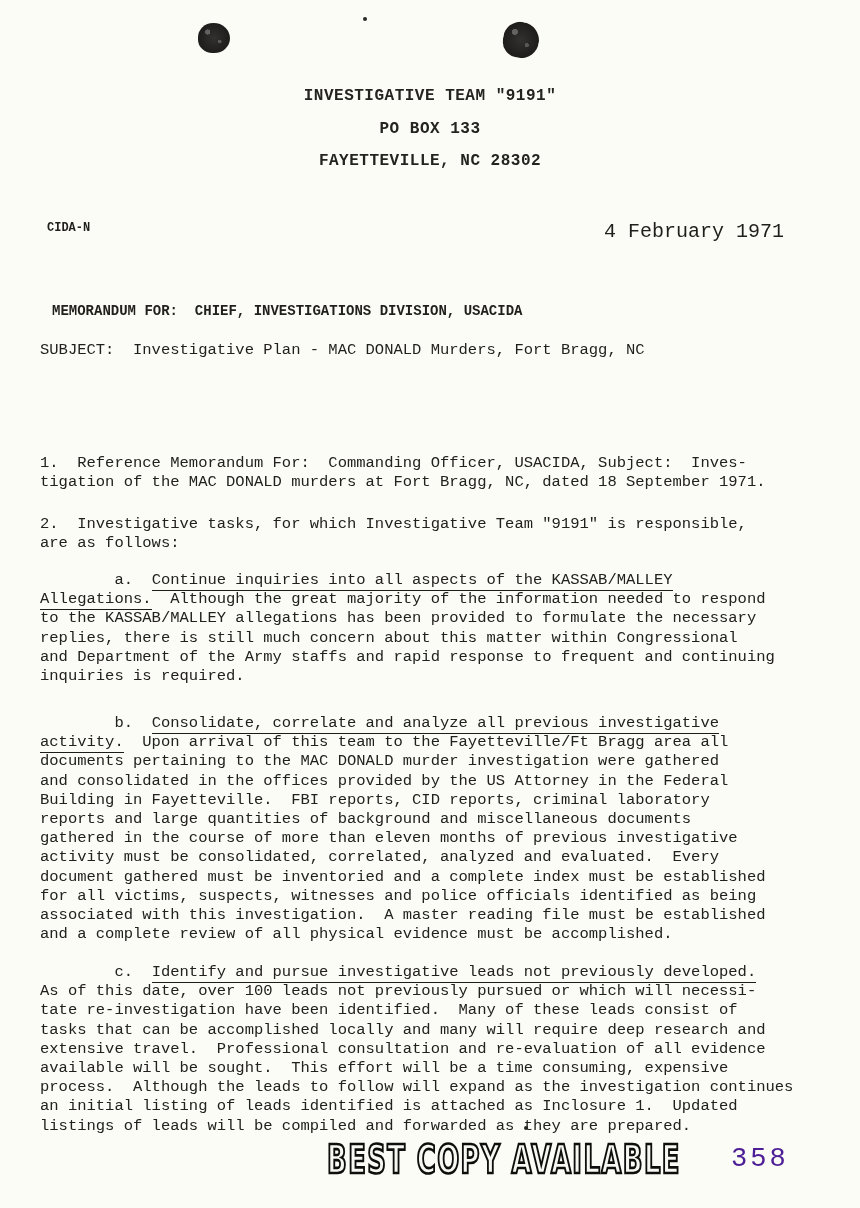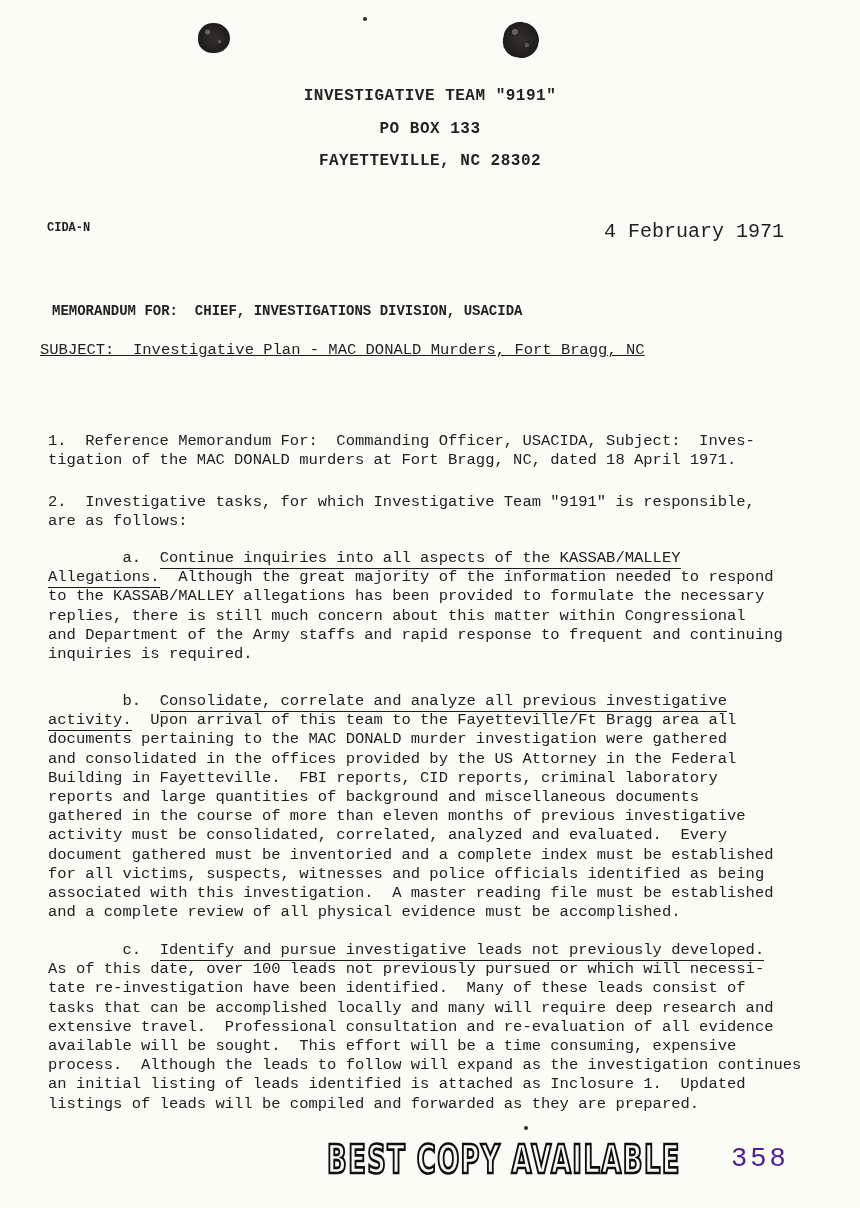--- a/index.html
+++ b/index.html
@@ -32,23 +32,23 @@
     position:absolute; top:80px; left:0; width:860px;
     text-align:center; font-size:16px; line-height:32.5px;
     letter-spacing:0.5px; font-weight:bold; color:#242320;
   }
   .letterhead div { white-space:pre; }
 
   .office-symbol { position:absolute; left:47px; top:221px; font-size:12px; font-weight:bold; }
   .date-line     { position:absolute; left:604px; top:220px; font-size:20px; }
 
   .memo-for { position:absolute; left:52px; top:303px; font-size:14px; white-space:pre; font-weight:bold; }
-  .subject  { position:absolute; left:40px; top:341px; font-size:15.5px; white-space:pre;text-decoration:underline; }
+  .subject  { position:absolute; left:40px; top:341px; font-size:15.5px; white-space:pre; }
 
-  .doc-para { position:absolute; left:48px; width:800px; }
+  .doc-para { position:absolute; left:40px; width:800px;margin-top:22px; }
   .doc-line { white-space:pre; font-size:15.5px; line-height:19.2px; color:#22211e; }
   .doc-line .ul { border-bottom:1.6px solid #1d1c19; padding-bottom:0.5px; }
 
   .p1 { top:432px; }
   .p2 { top:493px; }
   .pa { top:549px; }
   .pb { top:692px;font-family:Liberation Mono, monospace; }
   .pc { top:941px; }
 
   .stamp {
@@ -84,21 +84,21 @@
   </div>
 
   <div class="office-symbol typed">CIDA-N</div>
   <div class="date-line typed">4 February 1971</div>
 
   <div class="memo-for typed">MEMORANDUM FOR:  CHIEF, INVESTIGATIONS DIVISION, USACIDA</div>
   <div class="subject typed">SUBJECT:  Investigative Plan - MAC DONALD Murders, Fort Bragg, NC</div>
 
   <div class="doc-para p1 typed">
       <div class="doc-line">1.  Reference Memorandum For:  Commanding Officer, USACIDA, Subject:  Inves-</div>
-      <div class="doc-line">tigation of the MAC DONALD murders at Fort Bragg, NC, dated 18 April 1971.</div>
+      <div class="doc-line">tigation of the MAC DONALD murders at Fort Bragg, NC, dated 18 September 1971.</div>
     </div>
   <div class="doc-para p2 typed">
       <div class="doc-line">2.  Investigative tasks, for which Investigative Team "9191" is responsible,</div>
       <div class="doc-line">are as follows:</div>
     </div>
   <div class="doc-para pa typed">
       <div class="doc-line"><span>        a.  </span><span class="ul">Continue inquiries into all aspects of the KASSAB/MALLEY</span></div>
       <div class="doc-line"><span class="ul">Allegations.</span><span>  Although the great majority of the information needed to respond</span></div>
       <div class="doc-line">to the KASSAB/MALLEY allegations has been provided to formulate the necessary</div>
       <div class="doc-line">replies, there is still much concern about this matter within Congressional</div>

